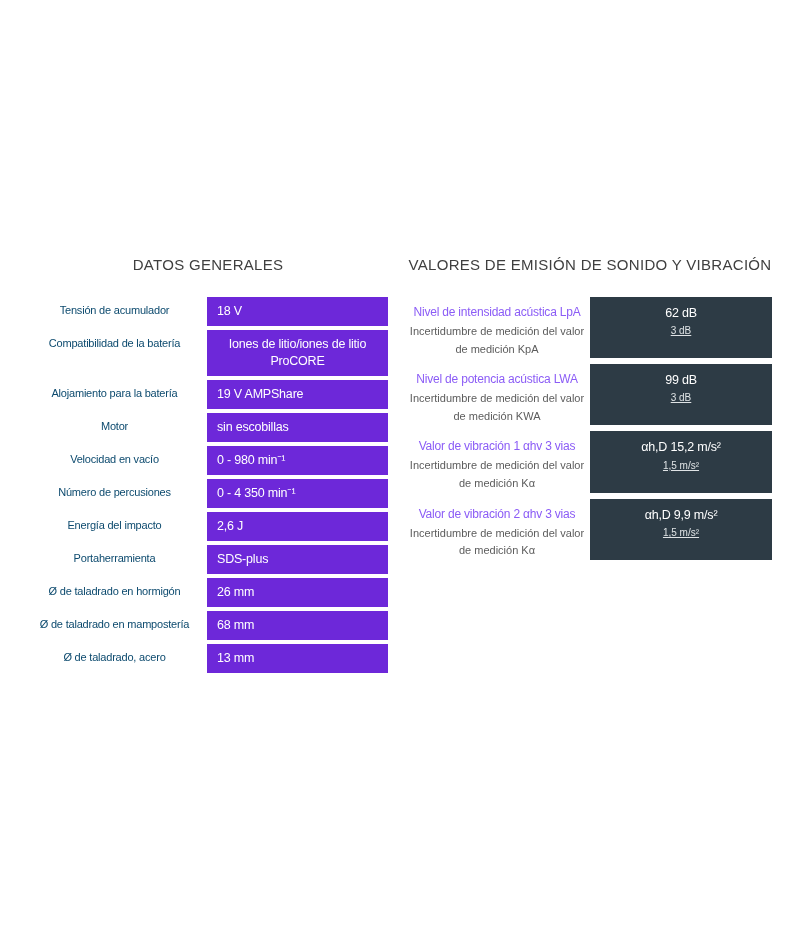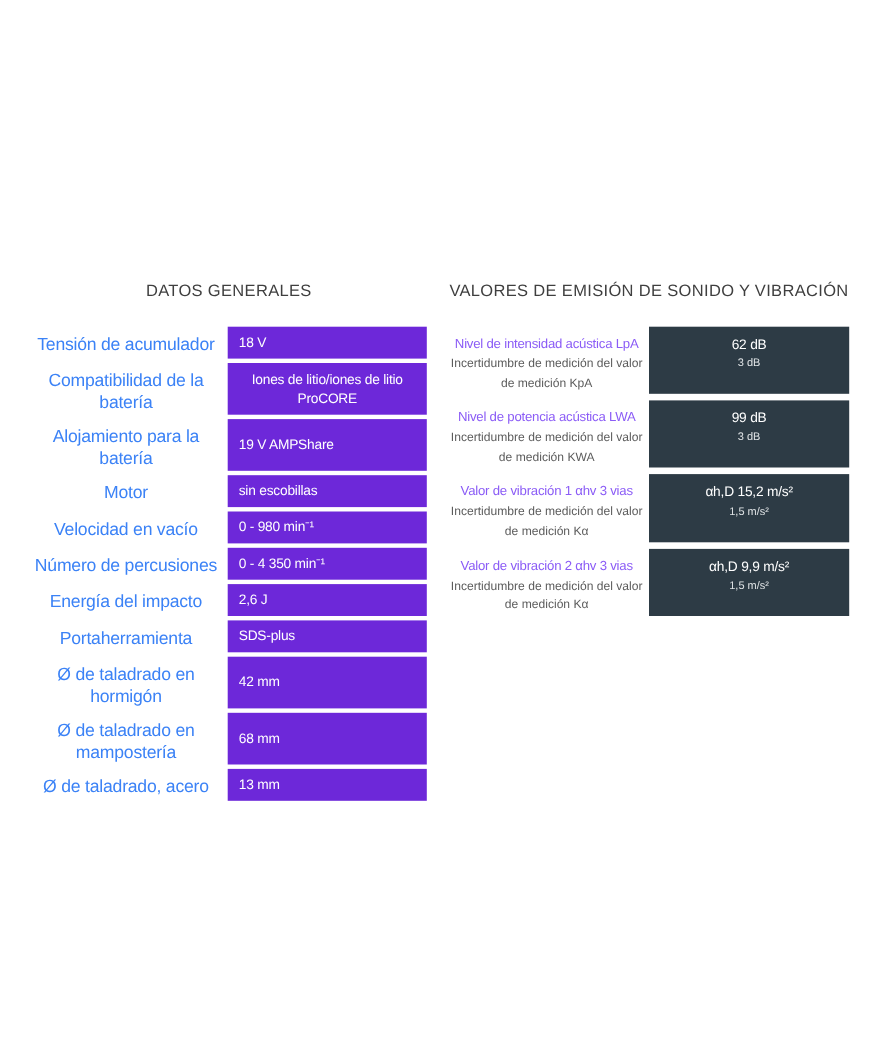--- a/index.html
+++ b/index.html
@@ -26,23 +26,23 @@
     color: #3f3f3f;
     letter-spacing: 0.3px;
     margin-bottom: 24px;
     white-space: nowrap;
   }
 
   
   .g-row { display: flex; align-items: stretch; margin-bottom: 4px; }
   .g-label {
     flex: 0 0 179px;
-    font-size: 16px;
-    letter-spacing: -0.2px;
-    color: #3b82f6;
+    font-size: 11px;
+    letter-spacing: -0.2px;
+    color: #0c4a6e;
     padding-top: 7px;
     padding-right: 6px;
     line-height: 1.25;
   }
   .g-value {
     flex: 1;
     background: #6d28d9;
     color: #ffffff;
     font-size: 12.5px;
     letter-spacing: -0.2px;
@@ -83,20 +83,21 @@
     font-size: 12.5px;
     letter-spacing: -0.2px;
     color: #ffffff;
     line-height: 1.3;
     margin-bottom: 3px;
   }
   .e-value-sub {
     font-size: 10px;
     color: #dfe3e5;
     line-height: 1.3;
+    text-decoration: underline;
   }
 </style>
 </head>
 <body>
 
 <div class="columns">
 
   <section class="col-left">
     <h2 class="section-title">DATOS GENERALES</h2>
     <div id="general-rows">
@@ -135,21 +136,21 @@
     <div class="g-value">2,6 J</div>
   </div>
 
   <div class="g-row">
     <div class="g-label">Portaherramienta</div>
     <div class="g-value">SDS-plus</div>
   </div>
 
   <div class="g-row">
     <div class="g-label">Ø de taladrado en hormigón</div>
-    <div class="g-value">42 mm</div>
+    <div class="g-value">26 mm</div>
   </div>
 
   <div class="g-row">
     <div class="g-label">Ø de taladrado en mampostería</div>
     <div class="g-value">68 mm</div>
   </div>
 
   <div class="g-row">
     <div class="g-label">Ø de taladrado, acero</div>
     <div class="g-value">13 mm</div>

